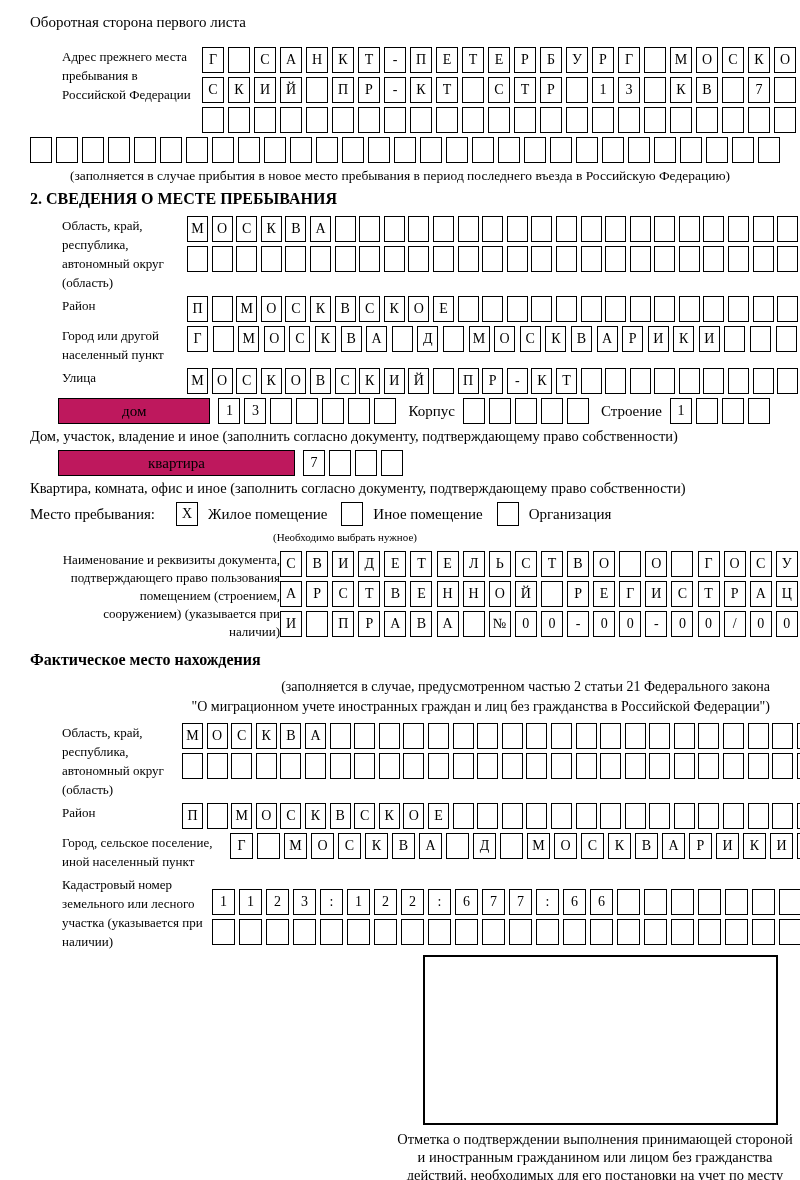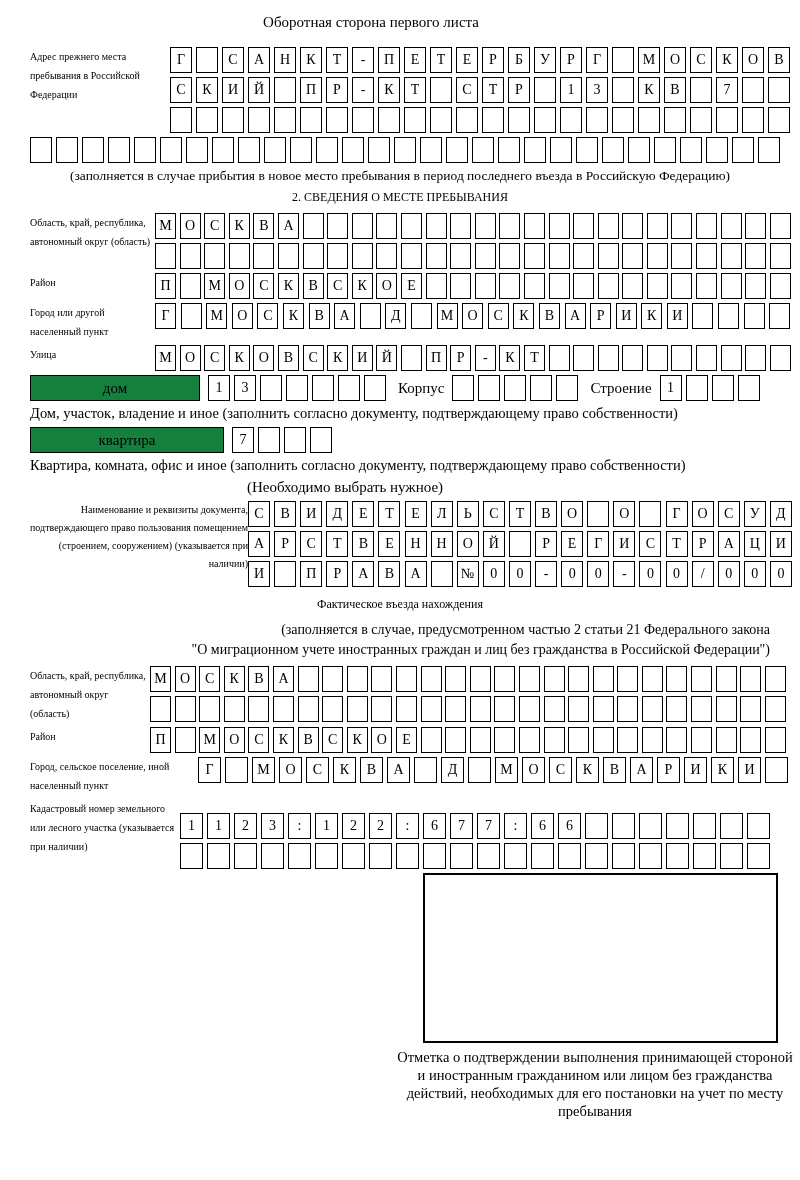--- a/index.html
+++ b/index.html
@@ -3,24 +3,24 @@
 <meta charset="utf-8">
 <style>
   html,body{margin:0;padding:0;}
   body{
     width:800px;height:1180px;overflow:hidden;
     background:#ffffff;color:#000;
     font-family:"Liberation Serif","DejaVu Serif",serif;
     box-sizing:border-box;padding-top:14px;
   }
   .content{padding-left:30px;width:770px;box-sizing:border-box;}
-  .hdr-note{text-align:center;padding-right:58px;font-size:15px;margin-bottom:16px;}
+  .hdr-note{text-align:left;padding-right:58px;font-size:15px;margin-bottom:16px;}
 
   .field{display:flex;align-items:flex-start;margin-bottom:4px;}
-  .lab{font-size:10px;line-height:19px;}
+  .lab{font-size:13px;line-height:19px;margin-left:32px;}
   .lab-a{flex:0 0 140px;}
   .lab-b{flex:0 0 125px;}
   .lab-doc{flex:0 0 218px;text-align:right;}
   .lab-s3a{flex:0 0 120px;}
   .lab-s3c{flex:0 0 168px;}
   .lab-s3k{flex:0 0 150px;}
 
   .rows{display:flex;flex-direction:column;gap:4px;}
   .cells{display:flex;gap:var(--cg,4px);}
   .cell{
@@ -30,37 +30,37 @@
   }
   .g-a{--cw:22px;--cg:4px;}
   .g-b{--cw:21px;--cg:3.6px;}
   .g-c{--cw:21px;--cg:4.6px;}
   .g-doc{--cw:22px;--cg:4.1px;}
   .g-wide{--cw:23px;--cg:4px;}
 
   .fullrow{margin-top:4px;}
   .caption{font-size:13.5px;text-align:center;margin:4px 0 6px 0;line-height:17px;}
   .caption-left{font-size:14.5px;text-align:left;margin:3px 0 5px 0;line-height:18px;}
-  .sec-title{font-weight:normal;font-size:12px;text-align:center;margin:4px 0 8px 0;}
+  .sec-title{font-weight:bold;font-size:16px;text-align:left;margin:4px 0 8px 0;}
 
   .inline-row{display:flex;align-items:center;margin-bottom:3px;}
   .named-box{
     box-sizing:border-box;border:1.5px solid #000;height:26px;
-    display:flex;align-items:center;justify-content:center;font-size:15px;background:#15803d;
+    display:flex;align-items:center;justify-content:center;font-size:15px;background:#be185d;margin-left:28px;
   }
   .box-dom{width:170px;margin-right:8px;}
-  .box-kv{width:194px;margin-right:8px;}
+  .box-kv{width:237px;margin-right:8px;}
   .mid-label{font-size:15px;margin:0 8px 0 12px;}
   .chk{
     box-sizing:border-box;width:22px;height:24px;border:1.5px solid #000;
     display:flex;align-items:center;justify-content:center;font-size:14px;margin:0 10px 0 14px;background:#fff;
   }
   .opt-label{font-size:15px;}
   .stay-label{font-size:15px;flex:0 0 132px;}
-  .stay-caption{font-size:15px;text-align:center;width:330px;margin:2px 0 5px 150px;line-height:17px;}
+  .stay-caption{font-size:11px;text-align:center;width:330px;margin:2px 0 5px 150px;line-height:17px;}
 
   .doc-lab{line-height:18px;}
 
   .s3-captions{text-align:right;font-size:14px;line-height:20px;margin-bottom:6px;}
 
   .mark-wrap{margin-left:365px;width:400px;margin-top:4px;}
   .mark-box{box-sizing:border-box;width:355px;height:170px;border:2px solid #000;margin-left:28px;background:#fff;}
   .mark-caption{font-size:14.5px;line-height:18px;text-align:center;margin-top:5px;width:400px;}
 </style>
 </head>
@@ -378,20 +378,29 @@
     <div class="named-box box-kv">квартира</div>
     <div class="cells g-a">
         <span class="cell">7</span>
         <span class="cell"></span>
         <span class="cell"></span>
         <span class="cell"></span>
       </div>
   </div>
   <div class="caption-left">Квартира, комната, офис и иное (заполнить согласно документу, подтверждающему право собственности)</div>
 
+  <div class="inline-row">
+    <div class="stay-label">Место пребывания:</div>
+    <span class="chk">X</span>
+    <span class="opt-label">Жилое помещение</span>
+    <span class="chk"></span>
+    <span class="opt-label">Иное помещение</span>
+    <span class="chk"></span>
+    <span class="opt-label">Организация</span>
+  </div>
   <div class="stay-caption">(Необходимо выбрать нужное)</div>
 
   <div class="field">
     <div class="lab lab-doc doc-lab">Наименование и реквизиты документа, подтверждающего право пользования помещением (строением, сооружением) (указывается при наличии)</div>
     <div class="rows">
       <div class="cells g-doc">
           <span class="cell">С</span>
           <span class="cell">В</span>
           <span class="cell">И</span>
           <span class="cell">Д</span>
@@ -455,21 +464,21 @@
           <span class="cell">0</span>
           <span class="cell">0</span>
           <span class="cell">/</span>
           <span class="cell">0</span>
           <span class="cell">0</span>
           <span class="cell">0</span>
         </div>
     </div>
   </div>
 
-  <div class="sec-title" style="margin-top:10px;">Фактическое въезда нахождения</div>
+  <div class="sec-title" style="margin-top:10px;">Фактическое место нахождения</div>
   <div class="s3-captions">
     <div>(заполняется в случае, предусмотренном частью 2 статьи 21 Федерального закона</div>
     <div>"О миграционном учете иностранных граждан и лиц без гражданства в Российской Федерации")</div>
   </div>
 
   <div class="field">
     <div class="lab lab-s3a">Область, край, республика, автономный округ (область)</div>
     <div class="rows">
       <div class="cells g-b">
           <span class="cell">М</span>

